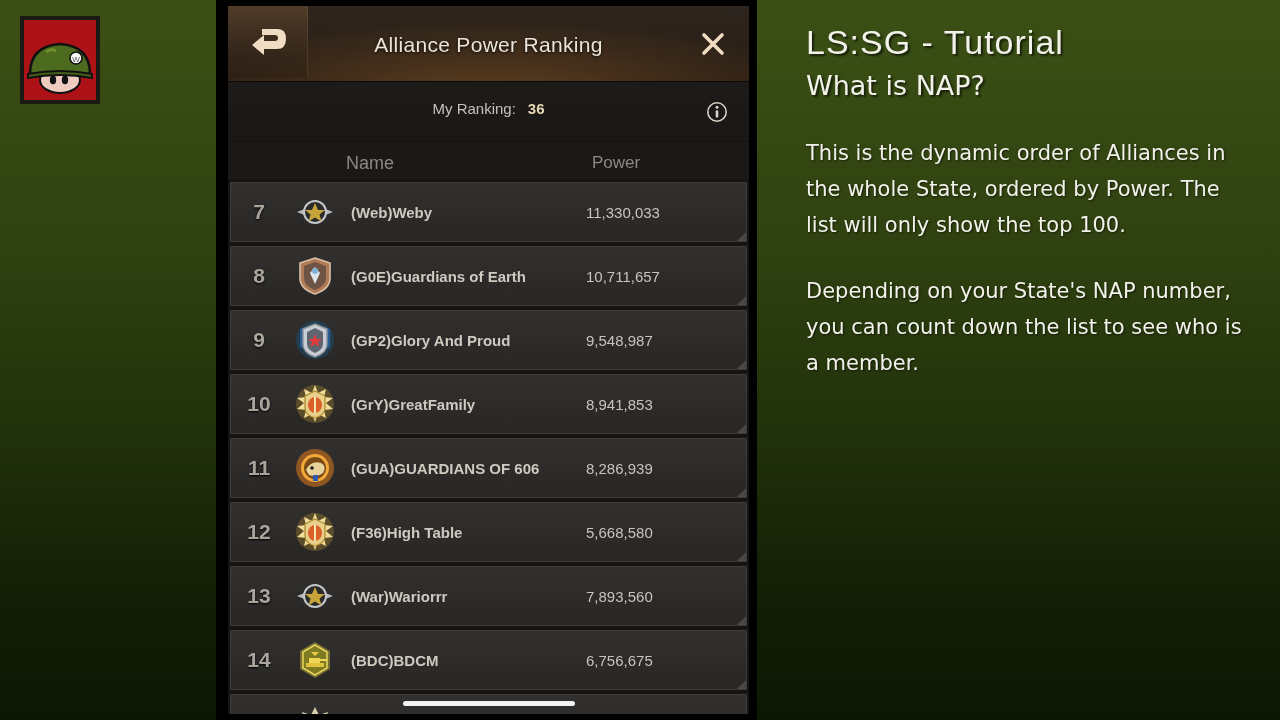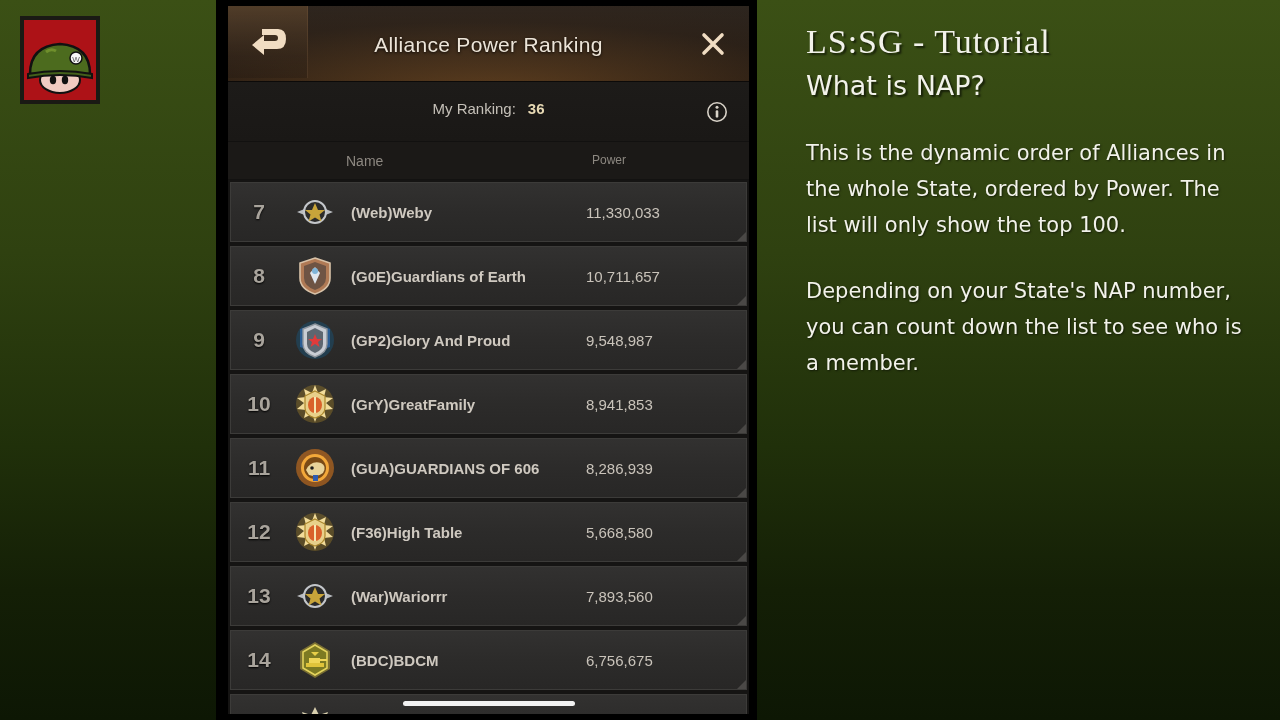--- a/index.html
+++ b/index.html
@@ -67,22 +67,22 @@
     position:absolute; right:20px; top:18px; width:24px; height:24px;
     display:flex; align-items:center; justify-content:center;
   }
 
   
   #column-header {
     position:relative; height:38px;
     background:#1b1917;
     border-bottom:1px solid #131211;
   }
-  #column-header .col-name { position:absolute; left:118px; top:11px; font-size:14px; color:#8d8881; }
-  #column-header .col-power { position:absolute; left:364px; top:11px; font-size:12px; color:#8d8881; }
+  #column-header .col-name { position:absolute; left:118px; top:11px; font-size:18px; color:#8d8881; }
+  #column-header .col-power { position:absolute; left:364px; top:11px; font-size:17px; color:#8d8881; }
 
   
   #ranking-list {
     position:relative; height:534px; overflow:hidden;
     background:#151413;
     padding-top:2px;
   }
   .rank-row {
     position:relative; height:60px; margin:0 2px 4px 2px;
     background: linear-gradient(180deg, #323130 0%, #2c2b2a 50%, #282726 100%);
@@ -116,21 +116,21 @@
     bottom:8px; width:172px; height:5px; border-radius:3px; background:#f2f2f2;
   }
 
   
   #tutorial-panel {
     position:absolute; left:757px; top:0; width:523px; height:720px;
     padding:22px 20px 0 49px;
     color:#f2f2ea;
   }
   #tutorial-title-1 {
-    font-family:Liberation Serif, serif;
+    font-family:Liberation Sans, sans-serif;
     font-size:34px; letter-spacing:1px; line-height:1.18;
     text-shadow:2px 2px 2px rgba(0,0,0,.6);
   }
   #tutorial-title-2 {
     font-family:"DejaVu Sans", sans-serif;
     font-size:27px; line-height:1.35; margin-top:6px;
     text-shadow:2px 2px 2px rgba(0,0,0,.6);
   }
   .tutorial-para {
     font-family:"DejaVu Sans", sans-serif;

